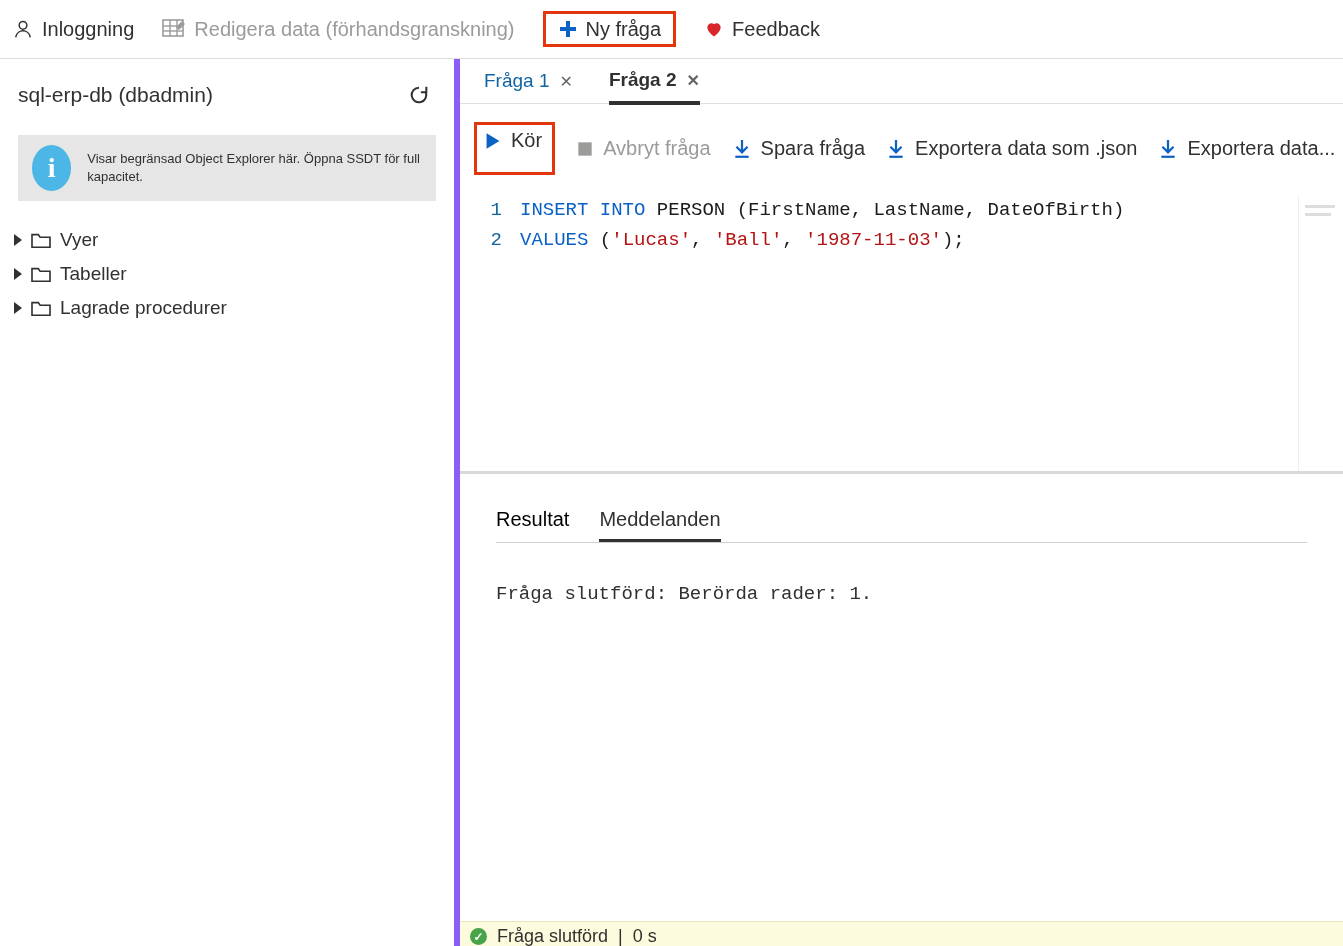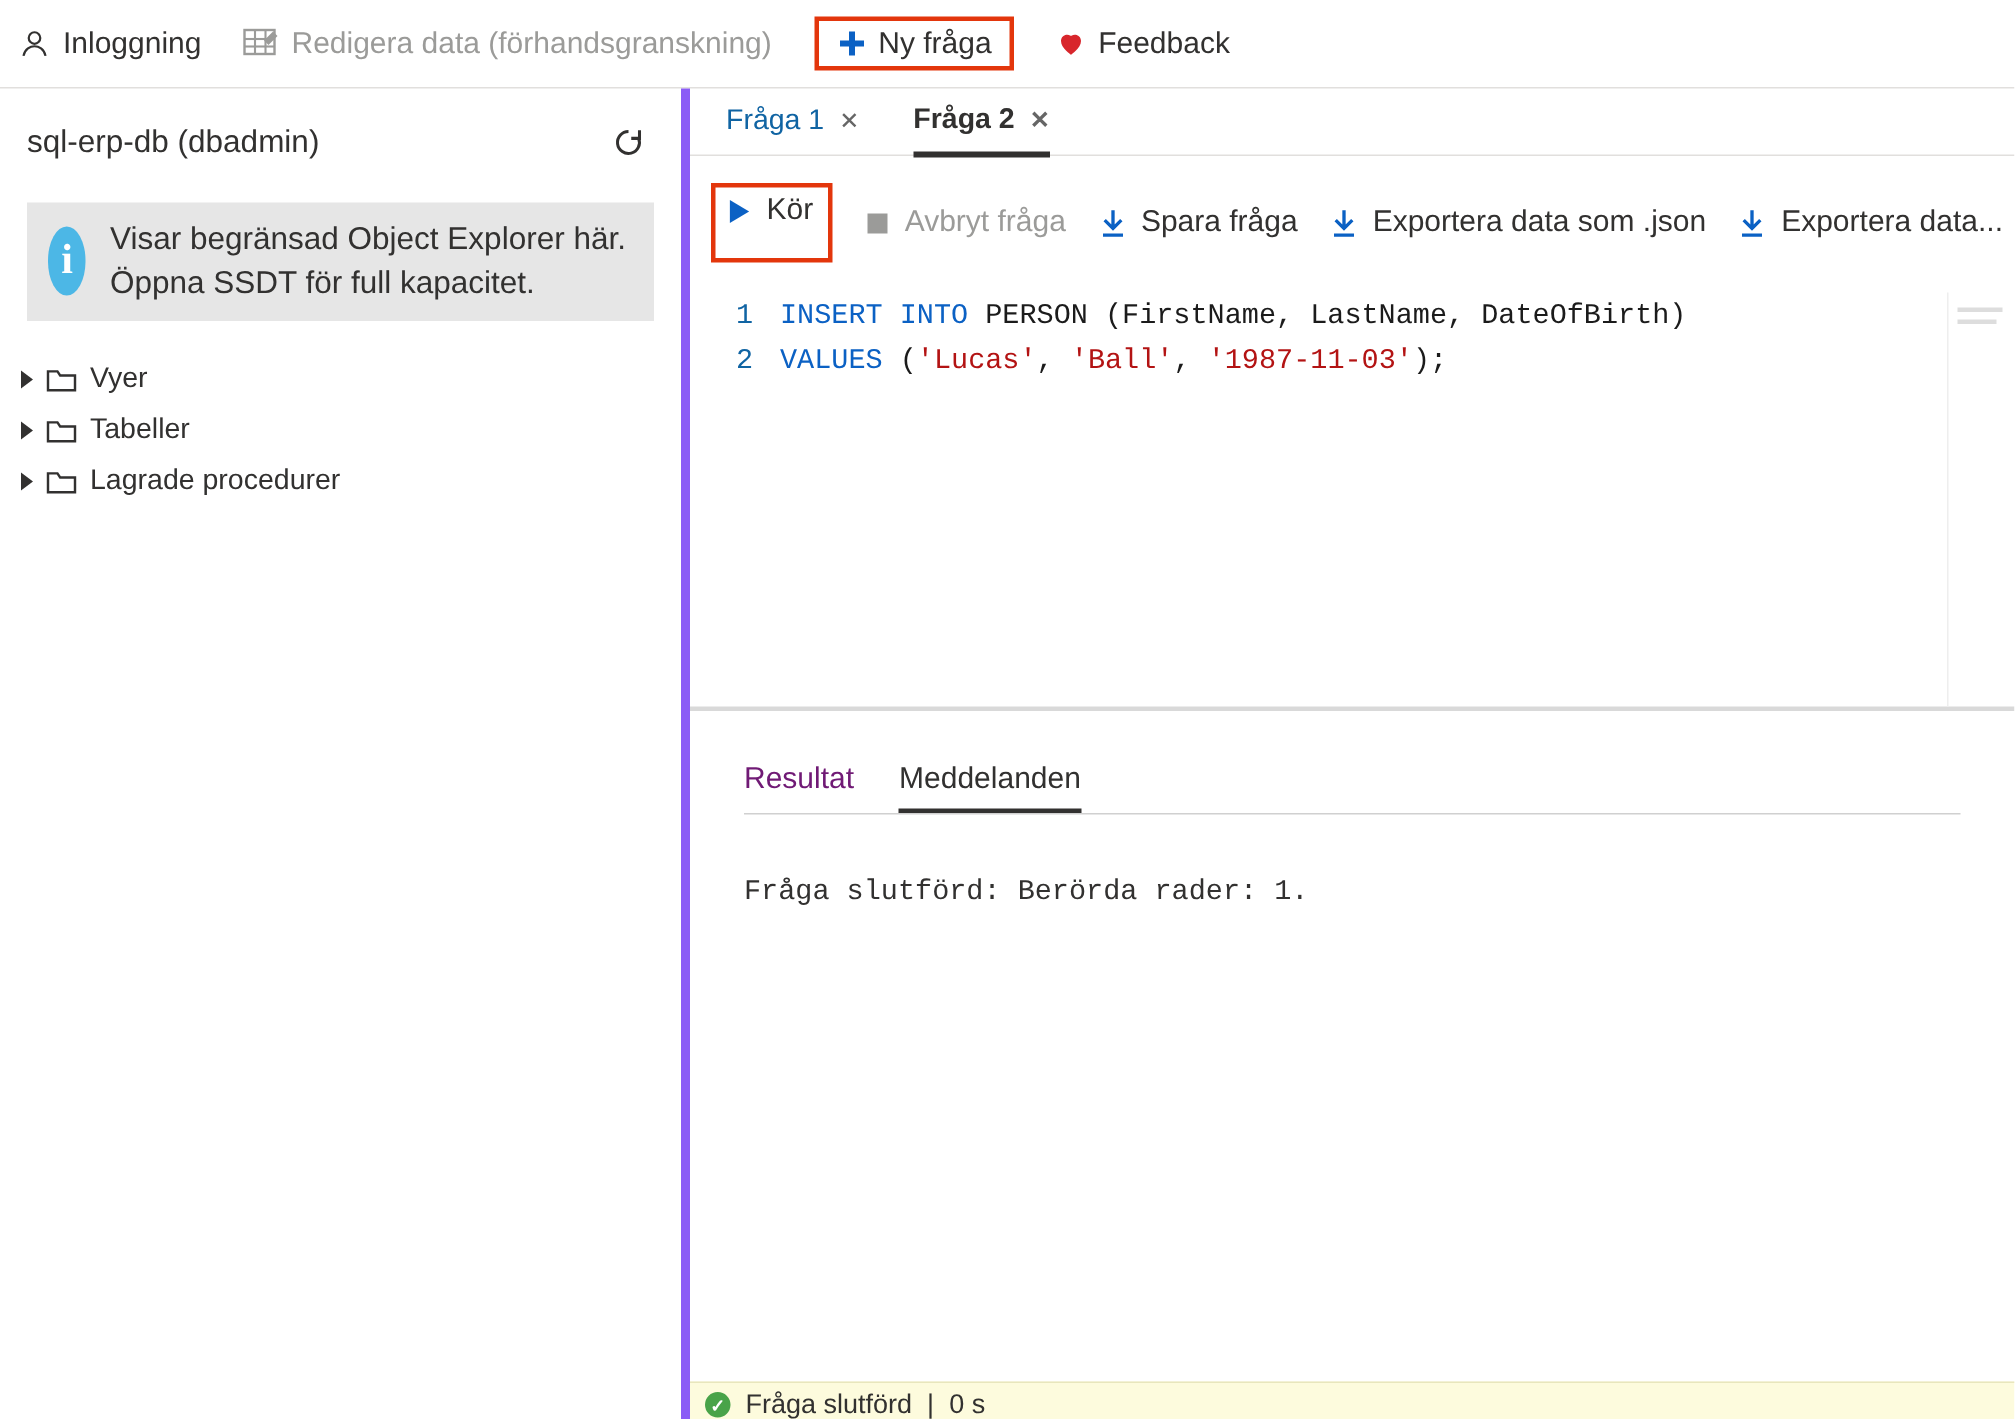--- a/index.html
+++ b/index.html
@@ -70,21 +70,21 @@
     gap: 16px;
     padding: 10px 14px;
   }
   .info-box .info-icon {
     width: 46px; height: 46px; border-radius: 50%;
     background: #4cb7e6;
     display: flex; align-items: center; justify-content: center;
     color: #fff; font-weight: 700; font-size: 28px;
     font-family: Georgia, serif;
   }
-  .info-box .info-text { font-size: 21px; line-height: 1.4; color: #323130; }
+  .info-box .info-text { font-size: 13px; line-height: 1.4; color: #323130; }
   .tree {
     padding: 6px 0 0 14px;
     display: flex; flex-direction: column; gap: 12px;
   }
   .tree-item {
     display: flex; align-items: center; gap: 8px;
     font-size: 19px; cursor: pointer;
   }
   .tree-caret {
     width: 0; height: 0;
@@ -163,21 +163,21 @@
   }
   .results-tabs {
     display: flex; gap: 30px;
     padding: 34px 0 0 36px;
   }
   .rtab {
     font-size: 20px;
     padding-bottom: 8px;
     cursor: pointer;
   }
-  .rtab.inactive { color: #701a75; }
+  .rtab.inactive { color: #000000; }
   .rtab.active { border-bottom: 3px solid #323130; font-weight: 400; }
   .results-divider {
     margin: 0 36px;
     border: none;
     border-top: 1px solid #d0d0d0;
   }
   .messages-body {
     flex: 1;
     padding: 40px 36px;
     font-family: Consolas, "Courier New", monospace;

